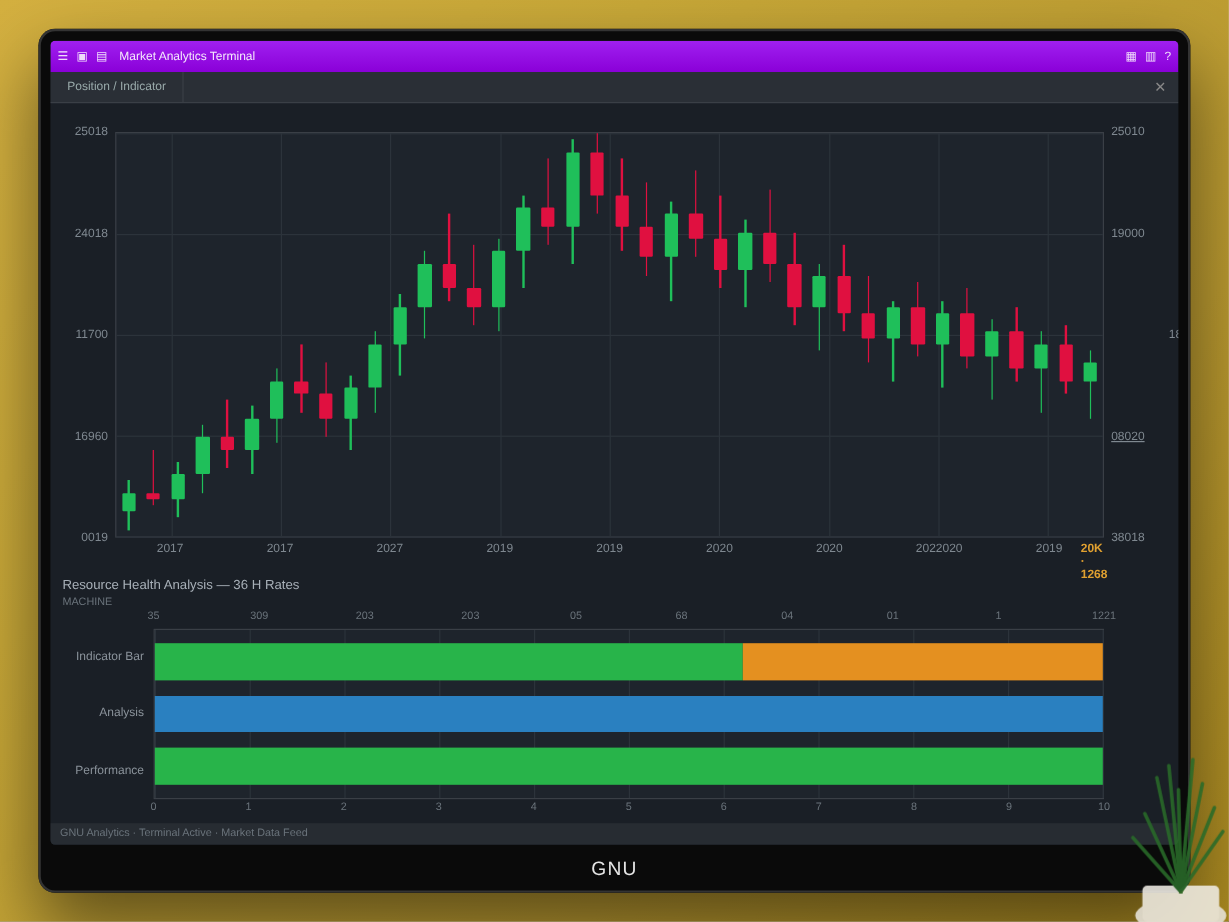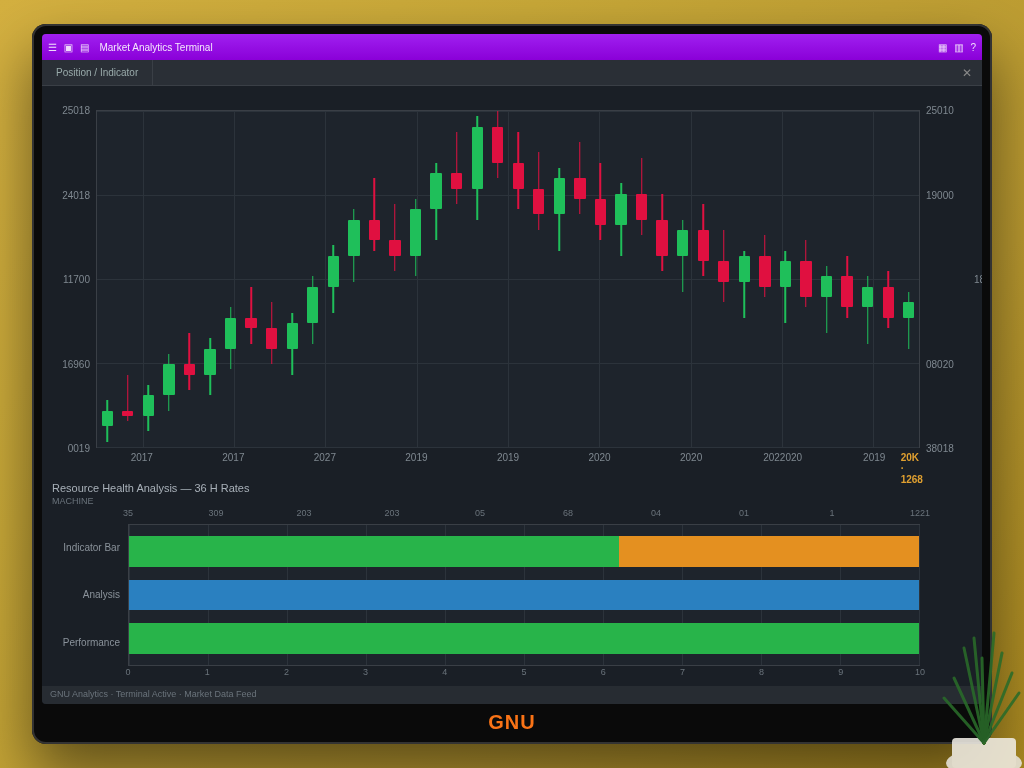--- a/index.html
+++ b/index.html
@@ -11,21 +11,21 @@
   .monitor {
     width: 960px; height: 720px;
     background: #0a0a0a;
     border-radius: 14px;
     padding: 10px 10px 40px 10px;
     box-shadow: 0 30px 60px rgba(0,0,0,.5), inset 0 0 0 2px #333;
     position: relative;
   }
   .brand {
     position: absolute; bottom: 10px; left: 50%; transform: translateX(-50%);
-    color: #f97316; font-size: 20px; font-weight: bold; letter-spacing: 1px;
+    color: #e5e5e5; font-size: 16px; font-weight: normal; letter-spacing: 1px;
   }
   .screen {
     width: 100%; height: 100%;
     display: flex; flex-direction: column;
     background: #1a1f26;
     border-radius: 4px; overflow: hidden;
   }
   
   .titlebar {
     height: 26px; background: linear-gradient(180deg, #a020f0, #8a00d8);
@@ -305,21 +305,21 @@
             <div class="candle" style="left: 98.0625%; width: 1.375%; top: 0px; bottom: 0px;">
               <div class="wick" style="top: 53.8462%; height: 16.9231%; background: rgb(31, 191, 90);"></div>
               <div class="body" style="top: 56.9231%; height: 4.61538%; background: rgb(31, 191, 90);"></div>
             </div>
           </div>
         </div>
       <div class="yaxis-r" id="yaxis-r">
           <div class="rlabel" style="top: 0%;">25010</div>
           <div class="rlabel" style="top: 25%;">19000</div>
           <div class="rlabel" style="top: 50%; margin-left: 48px;">18000</div>
-          <div class="rlabel" style="top: 75%;">08020</div>
+          <div class="rlabel" style="top: 75%; text-decoration: underline;">08020</div>
           <div class="rlabel" style="top: 100%;">38018</div>
         </div>
       <div class="xaxis" id="xaxis">
           <div class="xtick" style="left: 5.55556%;">2017</div>
           <div class="xtick" style="left: 16.6667%;">2017</div>
           <div class="xtick" style="left: 27.7778%;">2027</div>
           <div class="xtick" style="left: 38.8889%;">2019</div>
           <div class="xtick" style="left: 50%;">2019</div>
           <div class="xtick" style="left: 61.1111%;">2020</div>
           <div class="xtick" style="left: 72.2222%;">2020</div>

